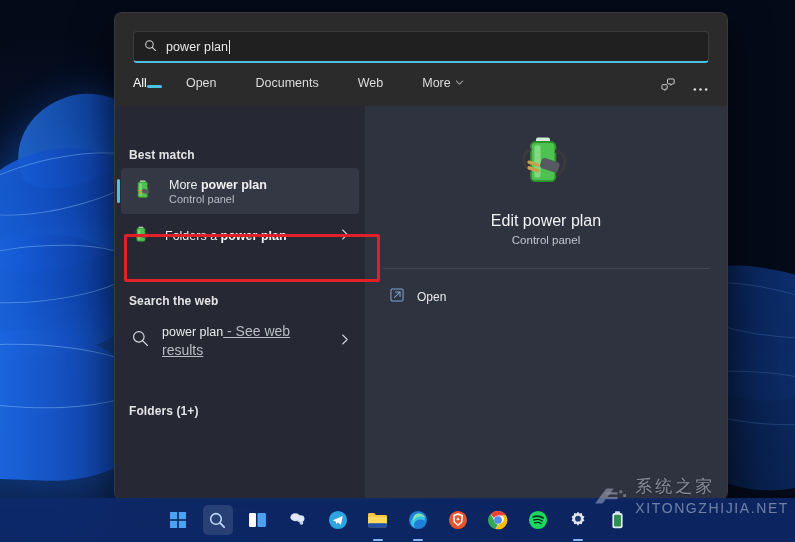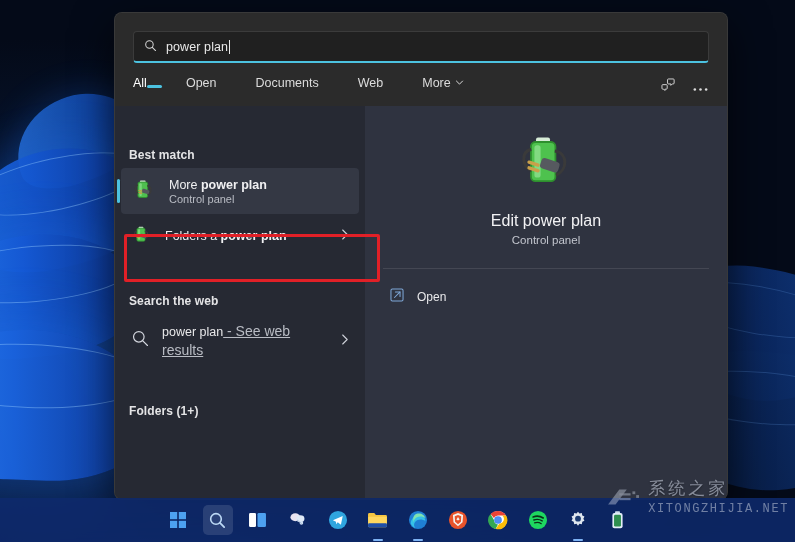--- a/index.html
+++ b/index.html
@@ -134,21 +134,21 @@
              justify-content:center; position:relative; }
   .tb-item.active-bg { background:rgba(255,255,255,.12); }
   .tb-dot { position:absolute; bottom:-6px; left:50%; transform:translateX(-50%);
             width:10px; height:2.5px; border-radius:2px; background:#7fb4f5; }
 
   
   #watermark { position:absolute; right:6px; bottom:26px; z-index:60;
                display:flex; align-items:center; gap:6px; opacity:.55; }
   .wm-cn { color:#cfd6e4; font-size:17px; font-weight:normal; letter-spacing:3px;
            font-family:"DejaVu Sans", sans-serif; text-shadow:0 1px 2px rgba(0,0,0,.6); }
-  .wm-en { color:#c3cbdb; font-size:12px; letter-spacing:1.6px; margin-top:2px;font-family:Liberation Mono, monospace; }
+  .wm-en { color:#c3cbdb; font-size:14px; letter-spacing:1.6px; margin-top:2px; }
   .wm-mark { width:36px; height:30px; }
 </style>
 </head>
 <body>
 
 <div id="wallpaper">
   <div class="rb rb4"></div>
   <div class="rb rb1"></div>
   <div class="rb rb2"></div>
   <div class="rb rb3"></div>

